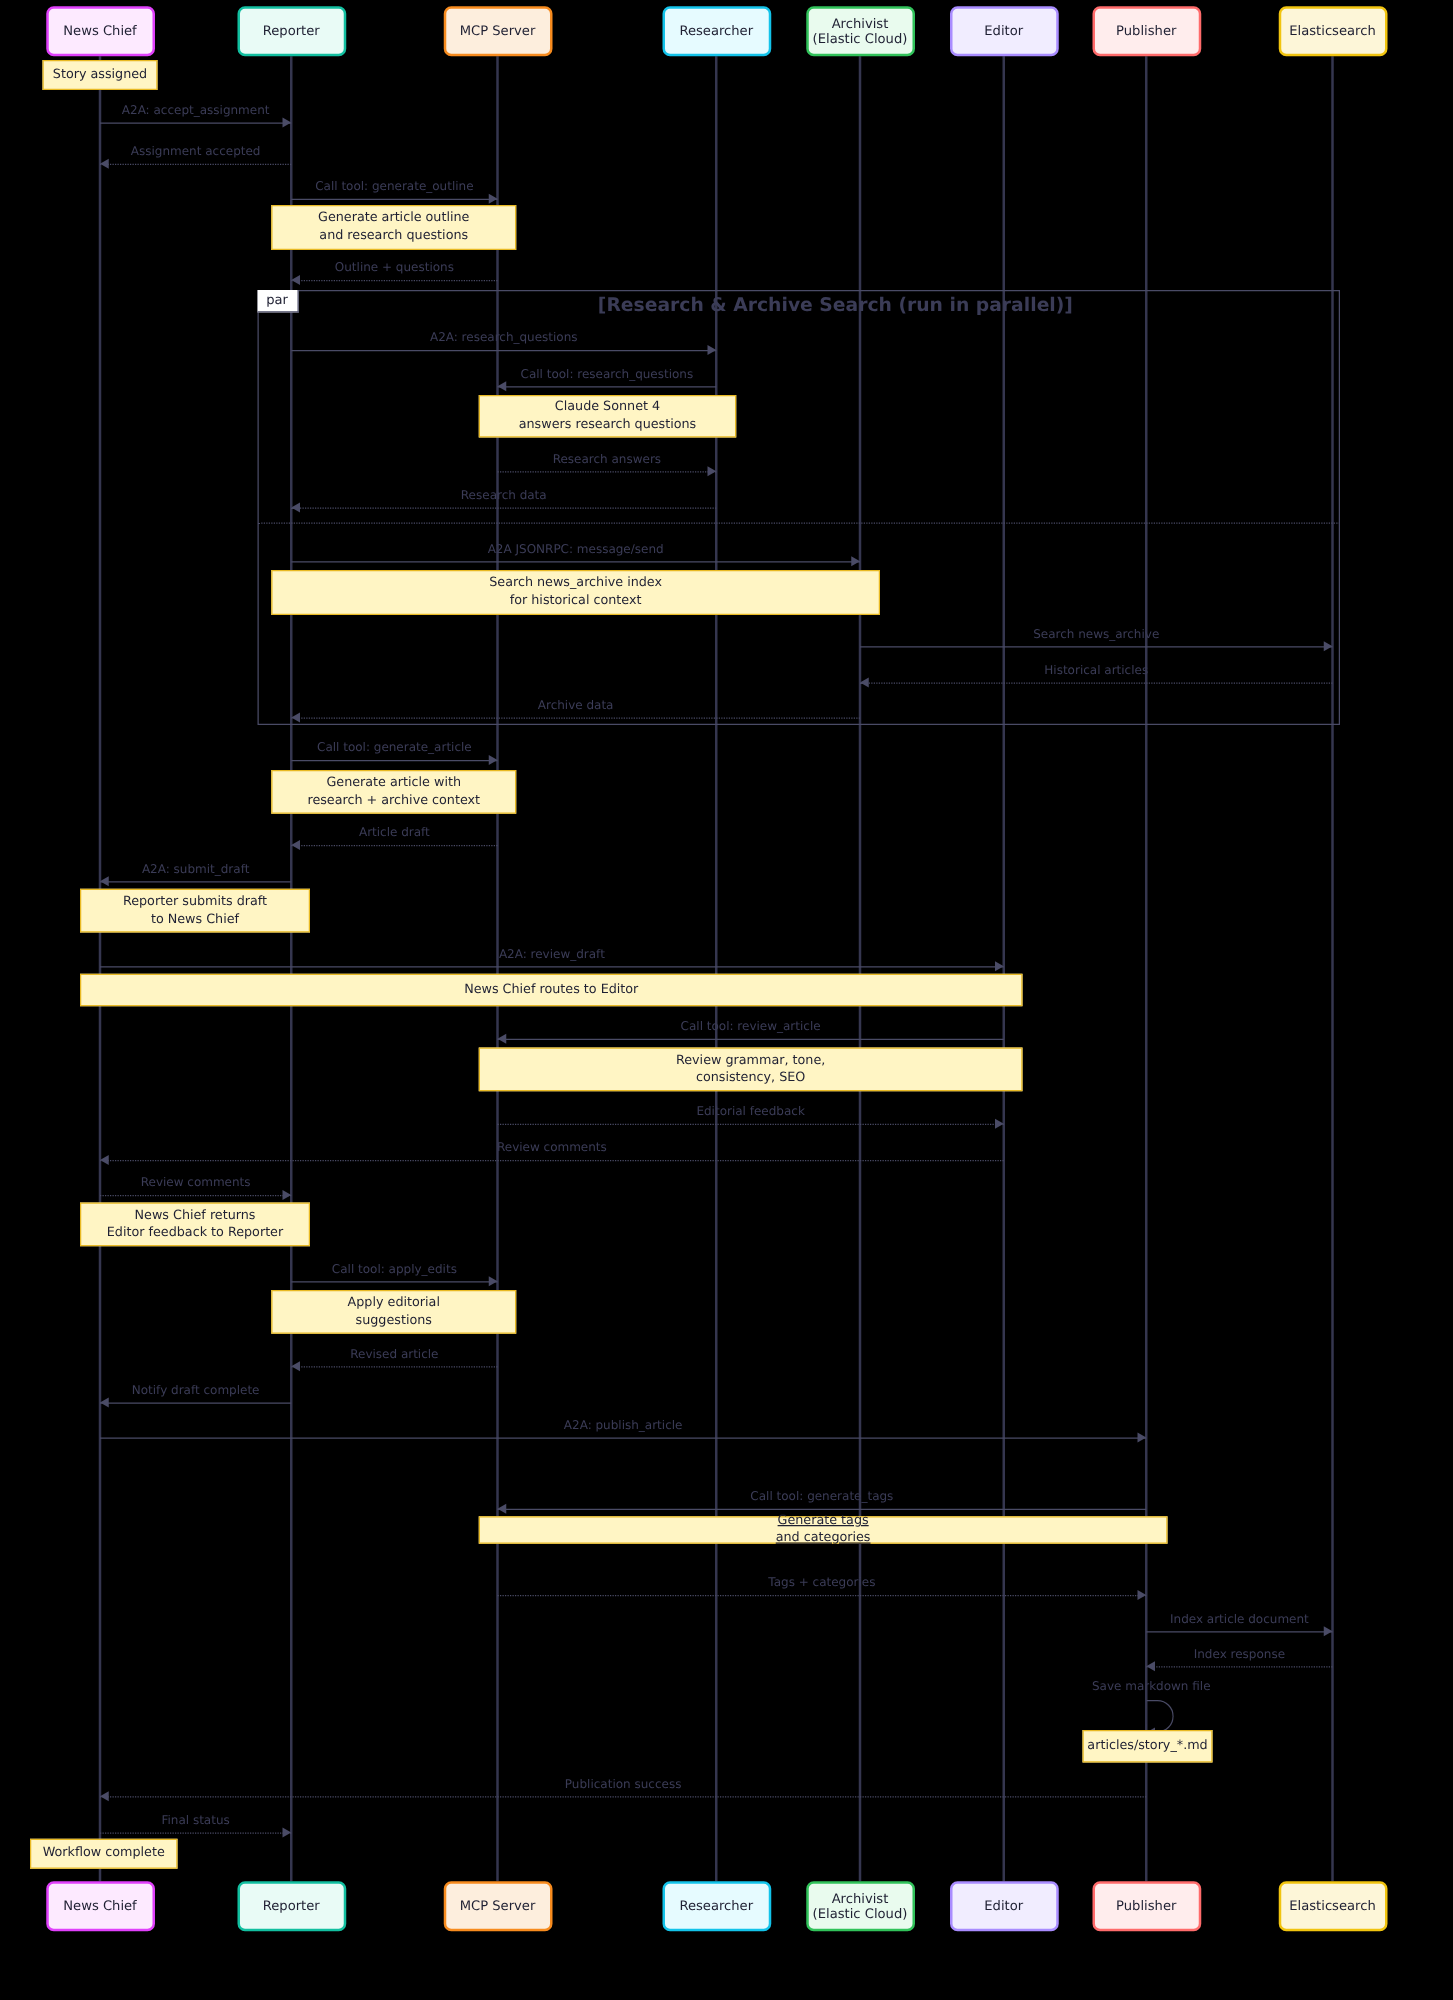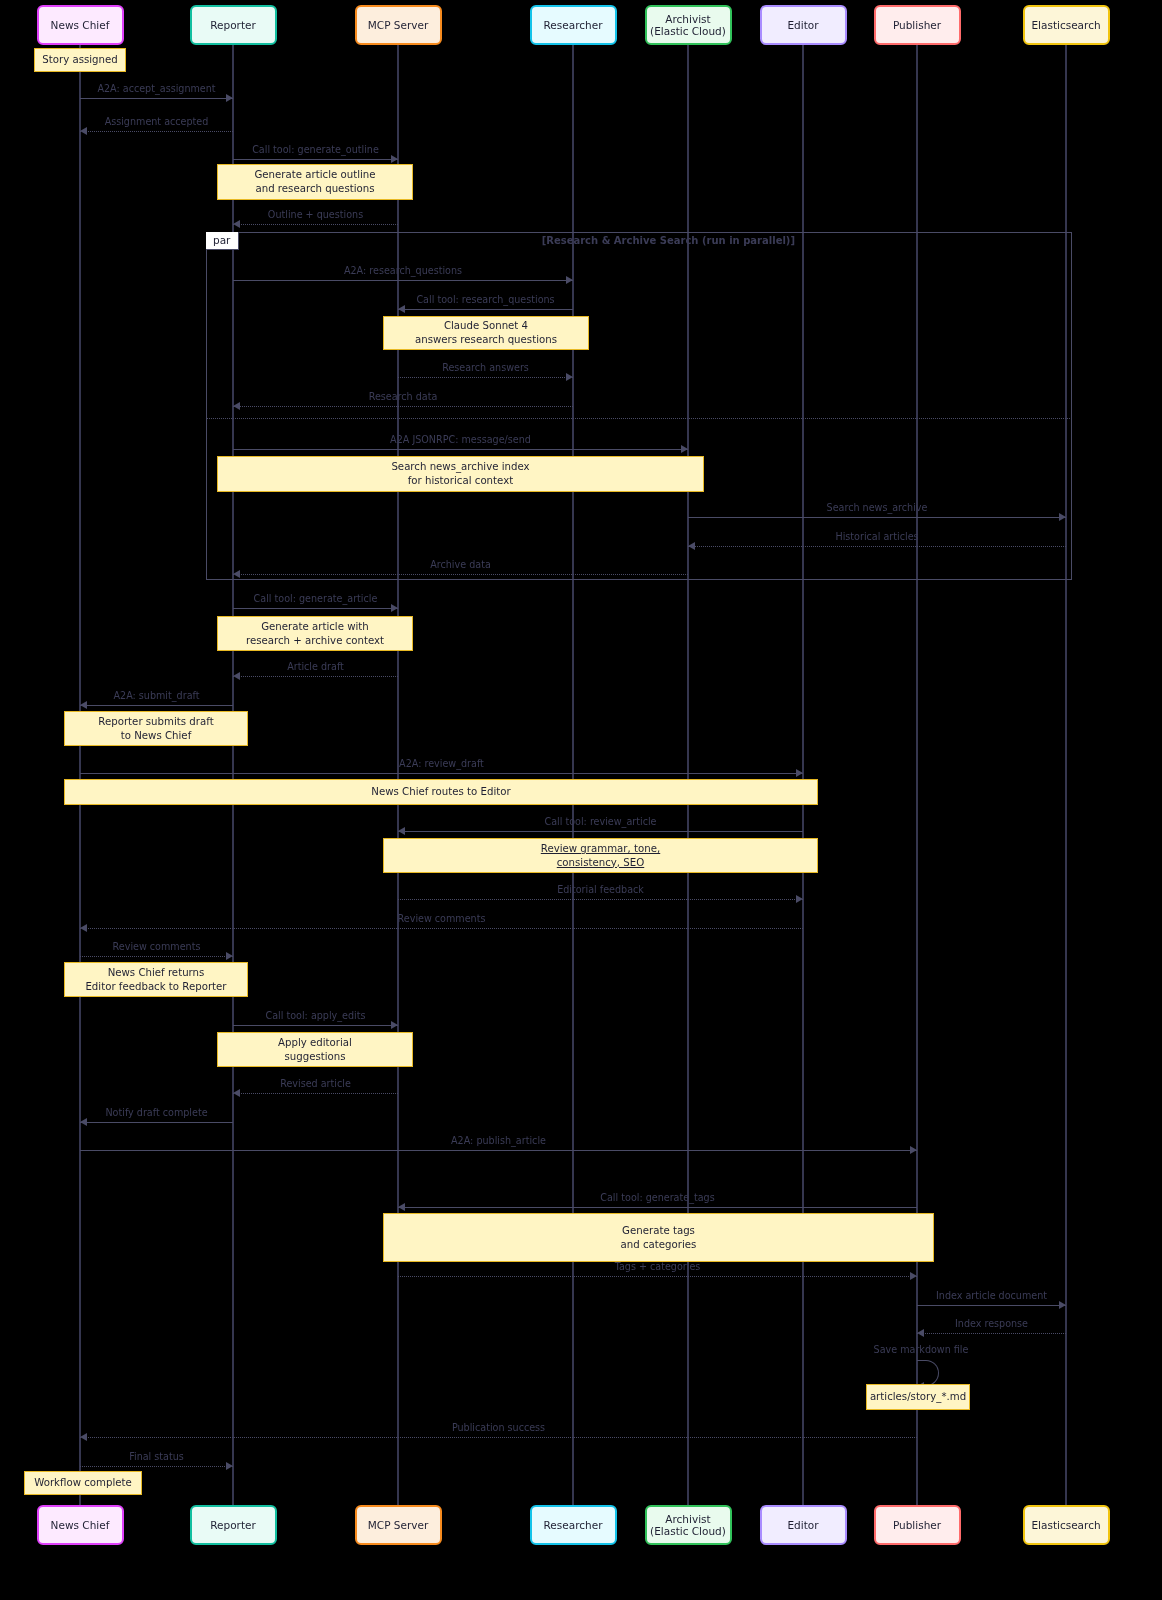--- a/index.html
+++ b/index.html
@@ -26,21 +26,21 @@
   .note{position:absolute;background:#fff5c4;border:1.6px solid #e8b923;
         box-sizing:border-box;display:flex;align-items:center;justify-content:center;
         text-align:center;font-size:10.2px;color:#1f2033;line-height:1.35;
         padding:2px 6px;}
 
   
   .frag{position:absolute;border:1.2px solid #4a4b66;box-sizing:border-box;}
   .fragtag{position:absolute;background:#fff;color:#1f2033;font-size:10.5px;
            padding:2px 8px 3px 7px;border:1.2px solid #4a4b66;border-top:none;
            border-left:none;}
-  .fragtitle{position:absolute;font-size:10px;color:#3b3c57;white-space:nowrap;
+  .fragtitle{position:absolute;font-size:15px;color:#3b3c57;white-space:nowrap;
              transform:translateX(-50%);font-weight:bold;padding-left:24px;}
   .fragdiv{position:absolute;height:0;border-top:1.4px dotted #4a4b66;}
 
   
   .selfloop{position:absolute;border:1.3px solid #4a4b66;border-left:none;
             border-radius:0 14px 14px 0;box-sizing:border-box;}
 </style>
 </head>
 <body>
 
@@ -150,24 +150,24 @@
     <div class="selfloop" style="left: 917px; top: 1360px; width: 22px; height: 26px;"></div>
     <div class="arrowhead left" style="left: 917px; top: 1382px;"></div>
     <div class="msglabel" style="left: 921px; top: 1344px;">Save markdown file</div>
     <div class="note" style="left: 34px; top: 48px; width: 92px; height: 24px;">Story assigned</div>
     <div class="note" style="left: 217px; top: 164px; width: 196px; height: 36px;">Generate article outline<br>and research questions</div>
     <div class="note" style="left: 383px; top: 316px; width: 206px; height: 34px;">Claude Sonnet 4<br>answers research questions</div>
     <div class="note" style="left: 217px; top: 456px; width: 487px; height: 36px;">Search news_archive index<br>for historical context</div>
     <div class="note" style="left: 217px; top: 616px; width: 196px; height: 35px;">Generate article with<br>research + archive context</div>
     <div class="note" style="left: 64px; top: 711px; width: 184px; height: 35px;">Reporter submits draft<br>to News Chief</div>
     <div class="note" style="left: 64px; top: 779px; width: 754px; height: 26px;">News Chief routes to Editor</div>
-    <div class="note" style="left: 383px; top: 838px; width: 435px; height: 35px; text-decoration: underline;">Review grammar, tone,<br>consistency, SEO</div>
+    <div class="note" style="left: 383px; top: 838px; width: 435px; height: 35px;">Review grammar, tone,<br>consistency, SEO</div>
     <div class="note" style="left: 64px; top: 962px; width: 184px; height: 35px;">News Chief returns<br>Editor feedback to Reporter</div>
     <div class="note" style="left: 217px; top: 1032px; width: 196px; height: 35px;">Apply editorial<br>suggestions</div>
-    <div class="note" style="left: 383px; top: 1213px; width: 551px; height: 49px;">Generate tags<br>and categories</div>
+    <div class="note" style="left: 383px; top: 1213px; width: 551px; height: 22px; text-decoration: underline;">Generate tags<br>and categories</div>
     <div class="note" style="left: 866px; top: 1384px; width: 104px; height: 26px;">articles/story_*.md</div>
     <div class="note" style="left: 24px; top: 1471px; width: 118px; height: 24px;">Workflow complete</div>
     <div class="actor" style="left: 36.5px; top: 5px; border-color: rgb(224, 64, 251); background: rgb(253, 234, 255);">News Chief</div>
     <div class="actor" style="left: 36.5px; top: 1505px; border-color: rgb(224, 64, 251); background: rgb(253, 234, 255);">News Chief</div>
     <div class="actor" style="left: 189.5px; top: 5px; border-color: rgb(18, 191, 160); background: rgb(233, 251, 246);">Reporter</div>
     <div class="actor" style="left: 189.5px; top: 1505px; border-color: rgb(18, 191, 160); background: rgb(233, 251, 246);">Reporter</div>
     <div class="actor" style="left: 354.5px; top: 5px; border-color: rgb(247, 139, 30); background: rgb(253, 238, 221);">MCP Server</div>
     <div class="actor" style="left: 354.5px; top: 1505px; border-color: rgb(247, 139, 30); background: rgb(253, 238, 221);">MCP Server</div>
     <div class="actor" style="left: 529.5px; top: 5px; border-color: rgb(19, 195, 234); background: rgb(230, 251, 255);">Researcher</div>
     <div class="actor" style="left: 529.5px; top: 1505px; border-color: rgb(19, 195, 234); background: rgb(230, 251, 255);">Researcher</div>

